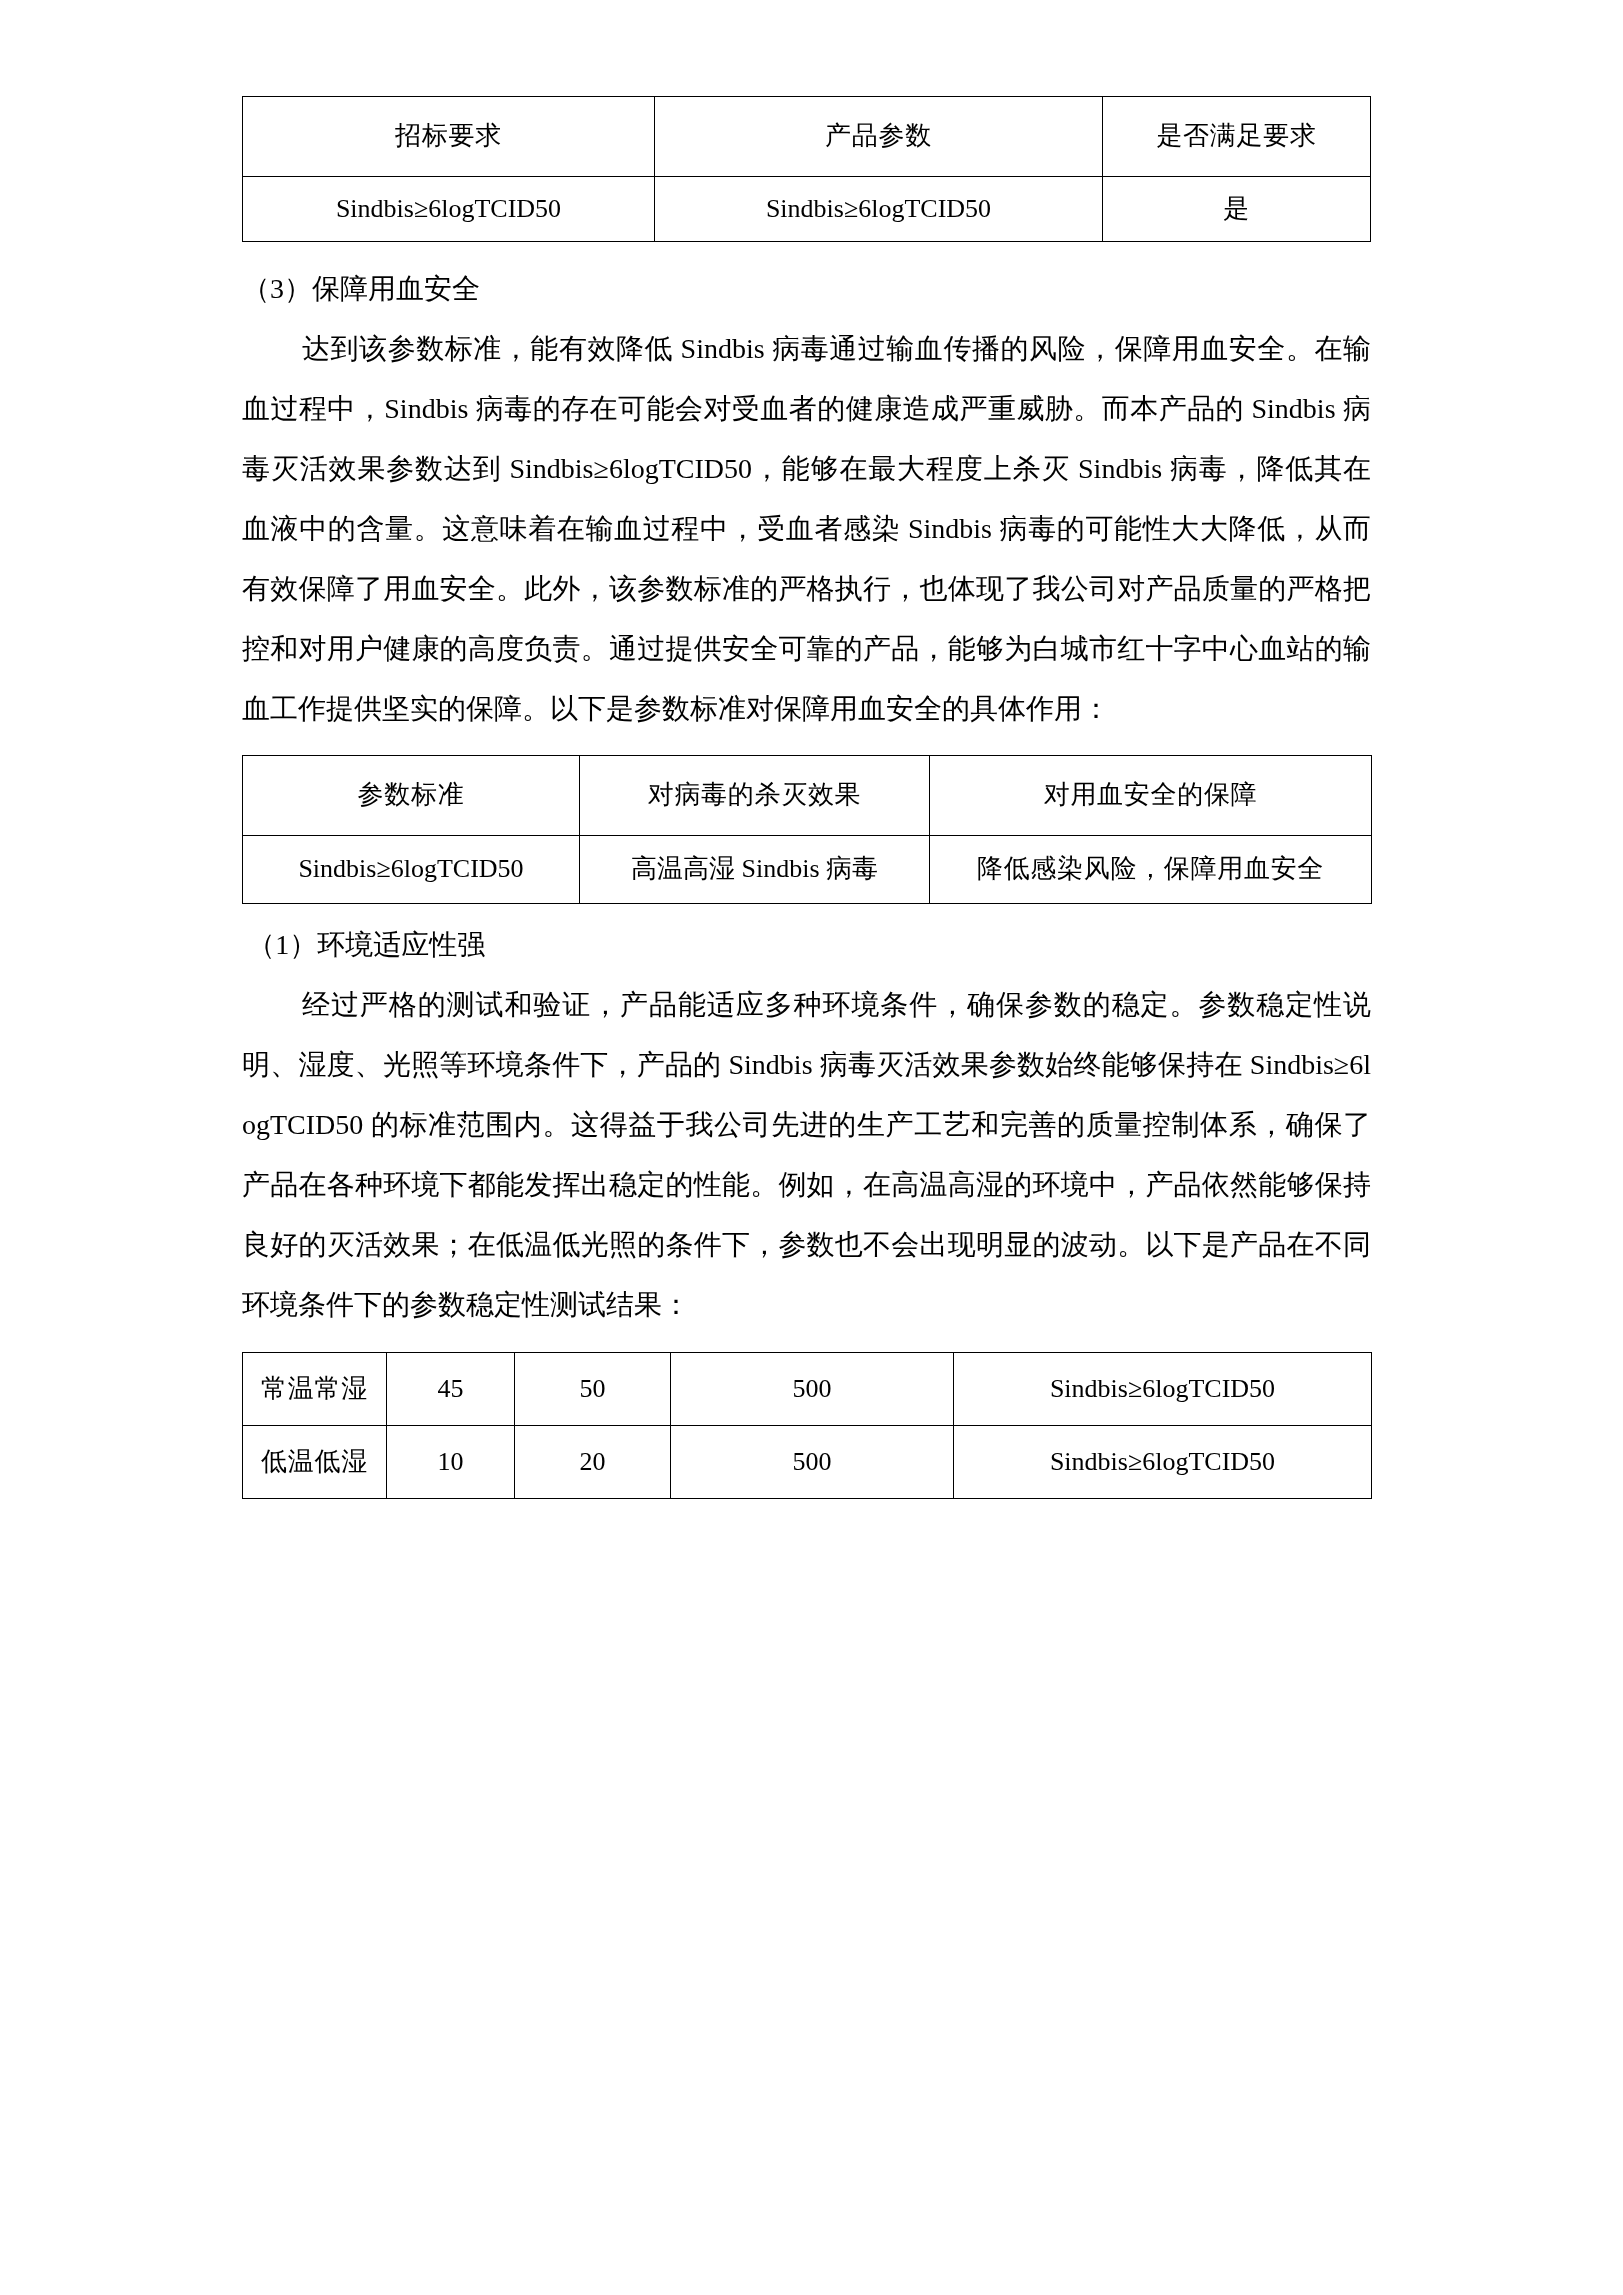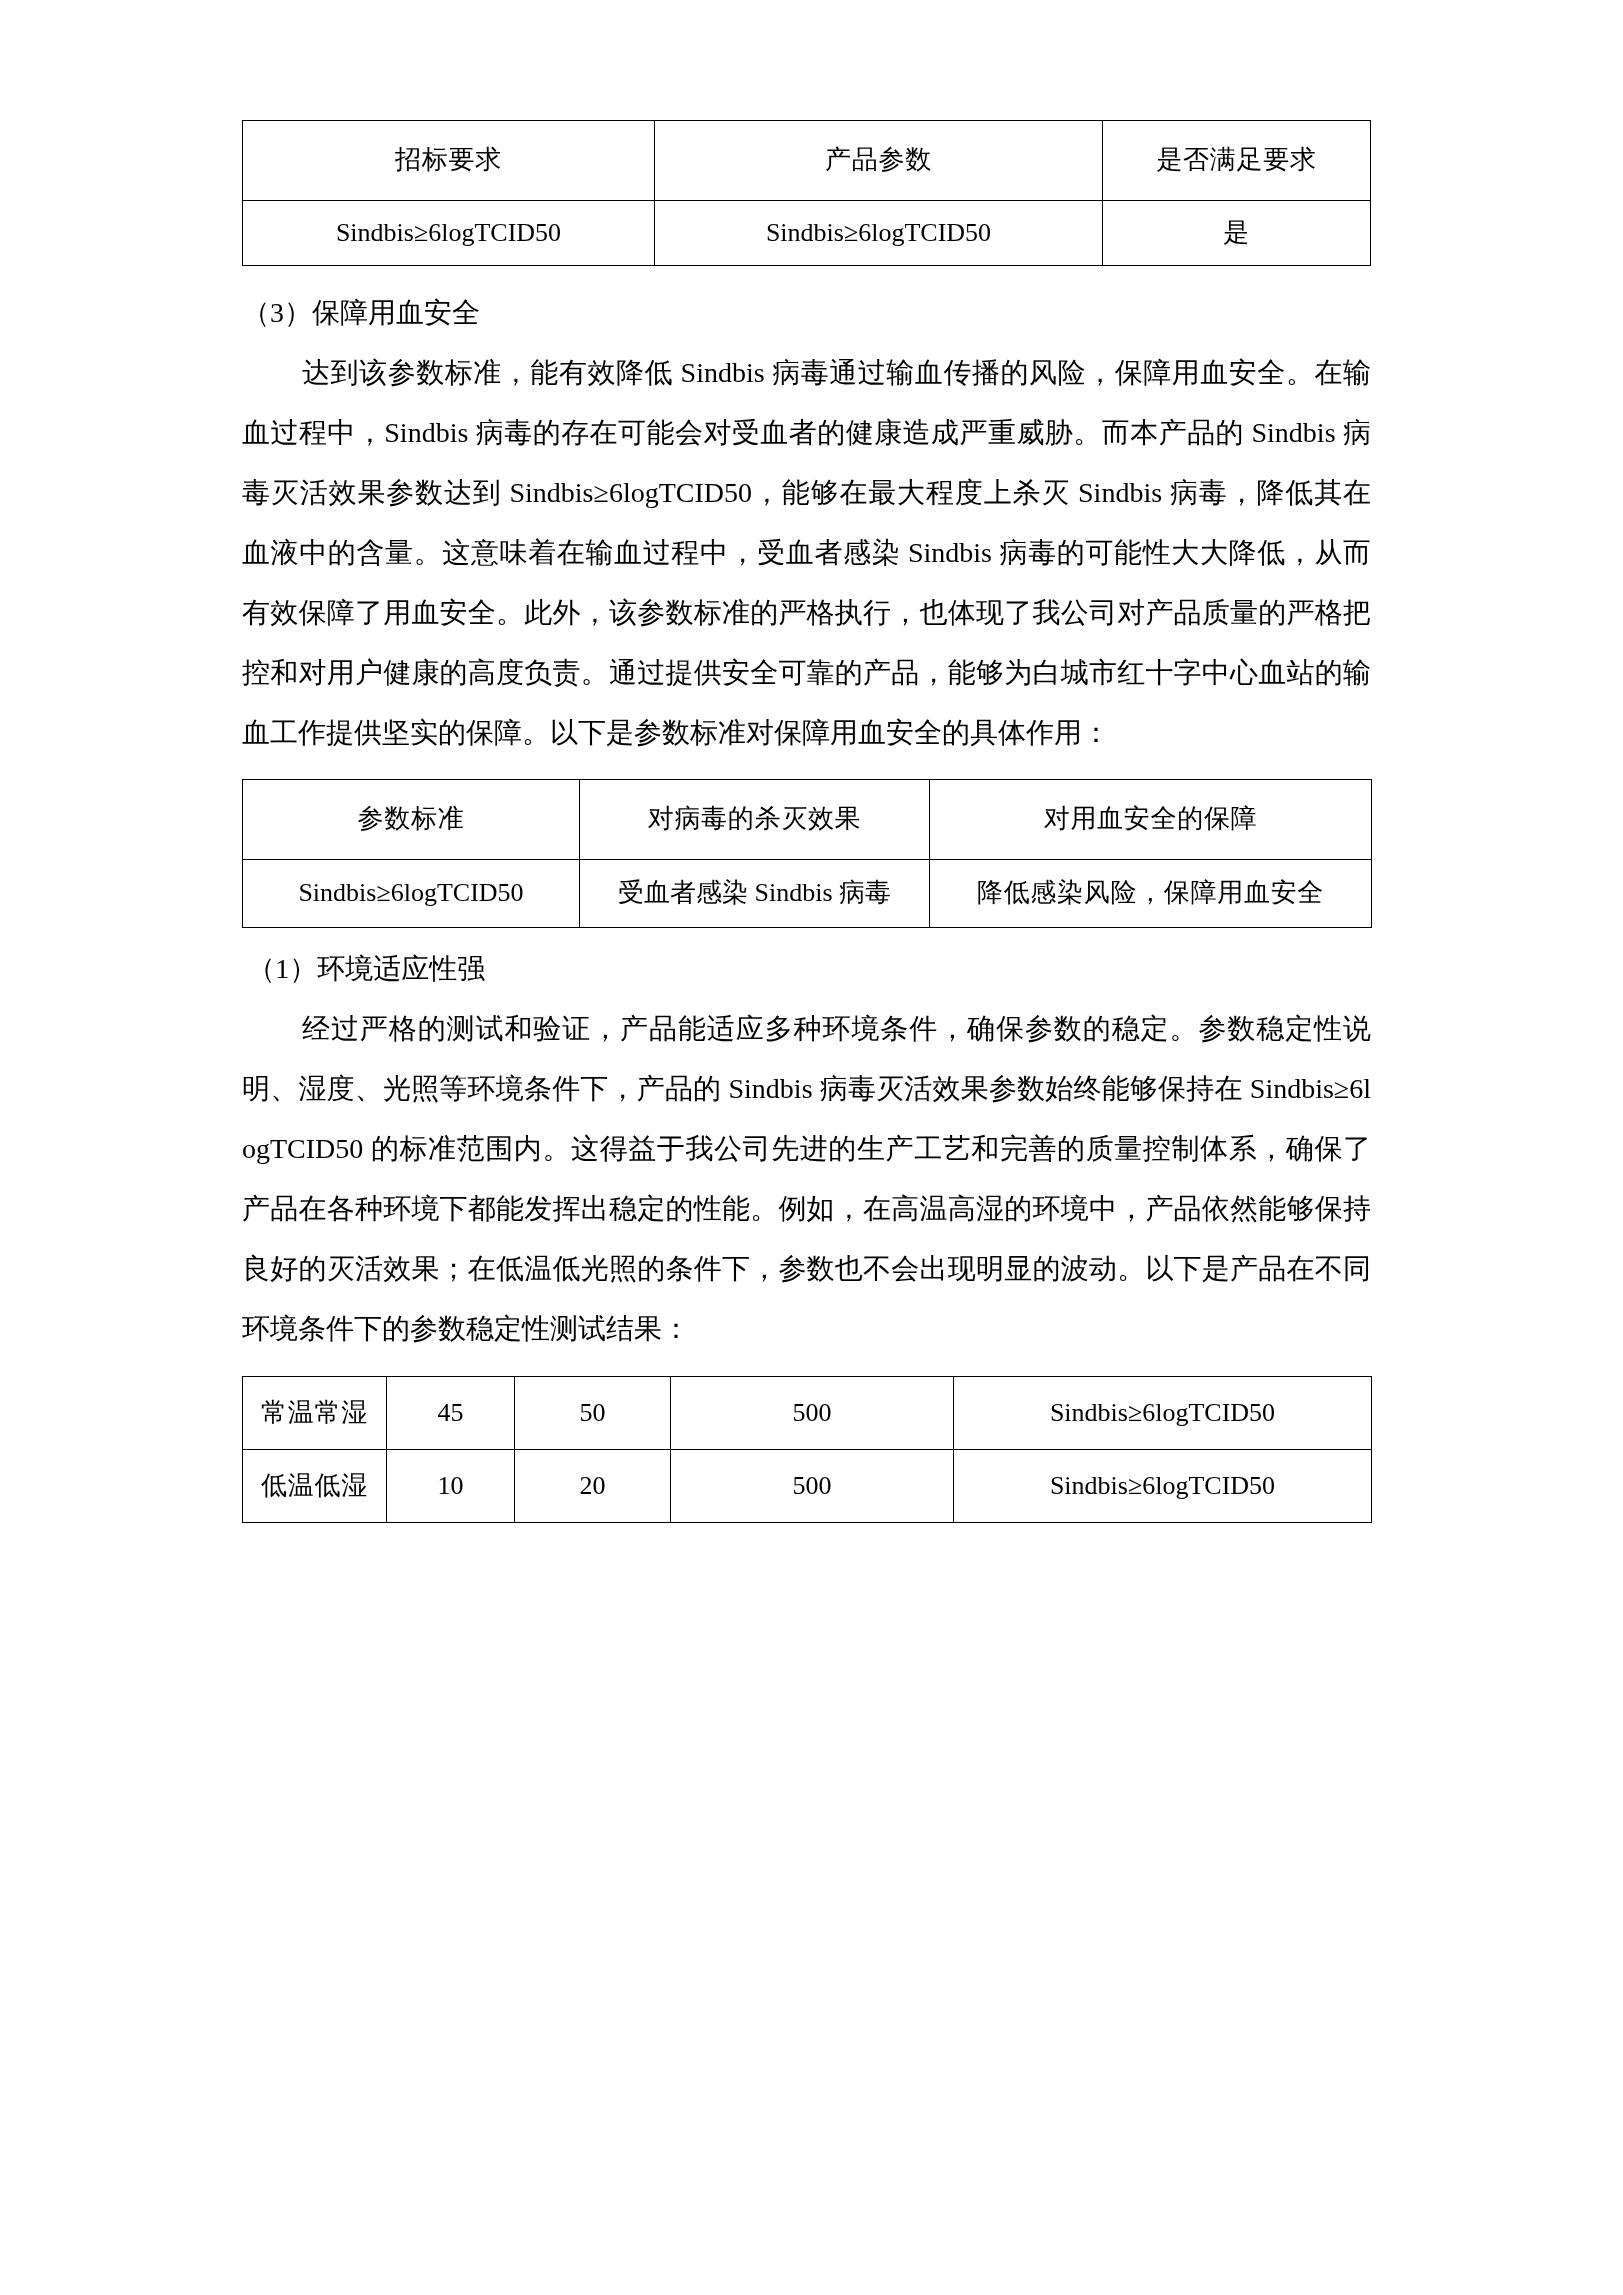--- a/index.html
+++ b/index.html
@@ -12,21 +12,21 @@
     height: 2295px;
     font-family: "Liberation Serif", "DejaVu Serif", serif;
     color: #000000;
     -webkit-font-smoothing: antialiased;
   }
   .page {
     position: relative;
     width: 1623px;
     height: 2295px;
     box-sizing: border-box;
-    padding: 120px 253px 0 242px;
+    padding: 96px 253px 0 242px;
   }
   .content {
     width: 1129px;
   }
 
   
   table.doc-table {
     width: 1129px;
     border-collapse: collapse;
     table-layout: fixed;
@@ -120,21 +120,21 @@
         <col style="width:442px">
       </colgroup>
       <tbody>
         <tr class="hdr">
           <td class="cell-cn">参数标准</td>
           <td class="cell-cn">对病毒的杀灭效果</td>
           <td class="cell-cn">对用血安全的保障</td>
         </tr>
         <tr class="body-row">
           <td class="cell-mix">Sindbis≥6logTCID50</td>
-          <td class="cell-mix">受血者感染 Sindbis 病毒</td>
+          <td class="cell-mix">高温高湿 Sindbis 病毒</td>
           <td class="cell-cn">降低感染风险，保障用血安全</td>
         </tr>
       </tbody>
     </table>
 
     <div class="sp-after-t2"></div>
 
     <p class="heading h-sub">（1）环境适应性强</p>
 
     <p class="para">经过严格的测试和验证，产品能适应多种环境条件，确保参数的稳定。参数稳定性说明、湿度、光照等环境条件下，产品的 Sindbis 病毒灭活效果参数始终能够保持在 Sindbis≥6logTCID50 的标准范围内。这得益于我公司先进的生产工艺和完善的质量控制体系，确保了产品在各种环境下都能发挥出稳定的性能。例如，在高温高湿的环境中，产品依然能够保持良好的灭活效果；在低温低光照的条件下，参数也不会出现明显的波动。以下是产品在不同环境条件下的参数稳定性测试结果：</p>

